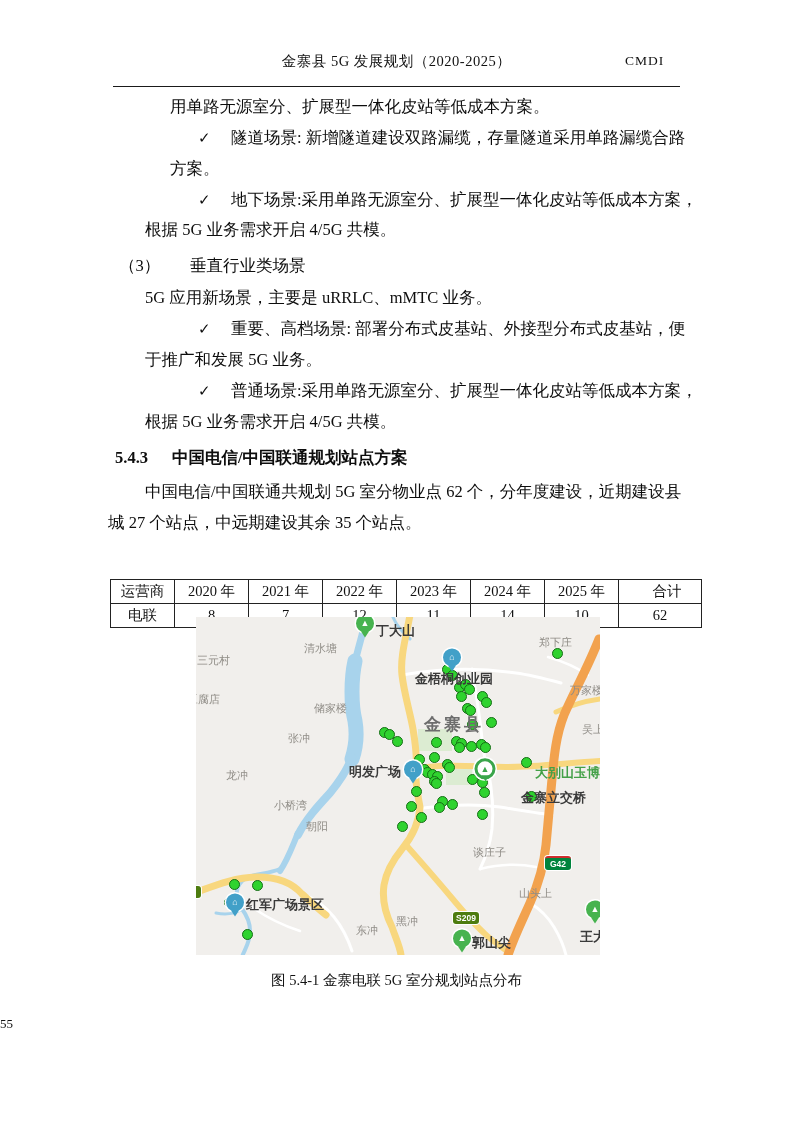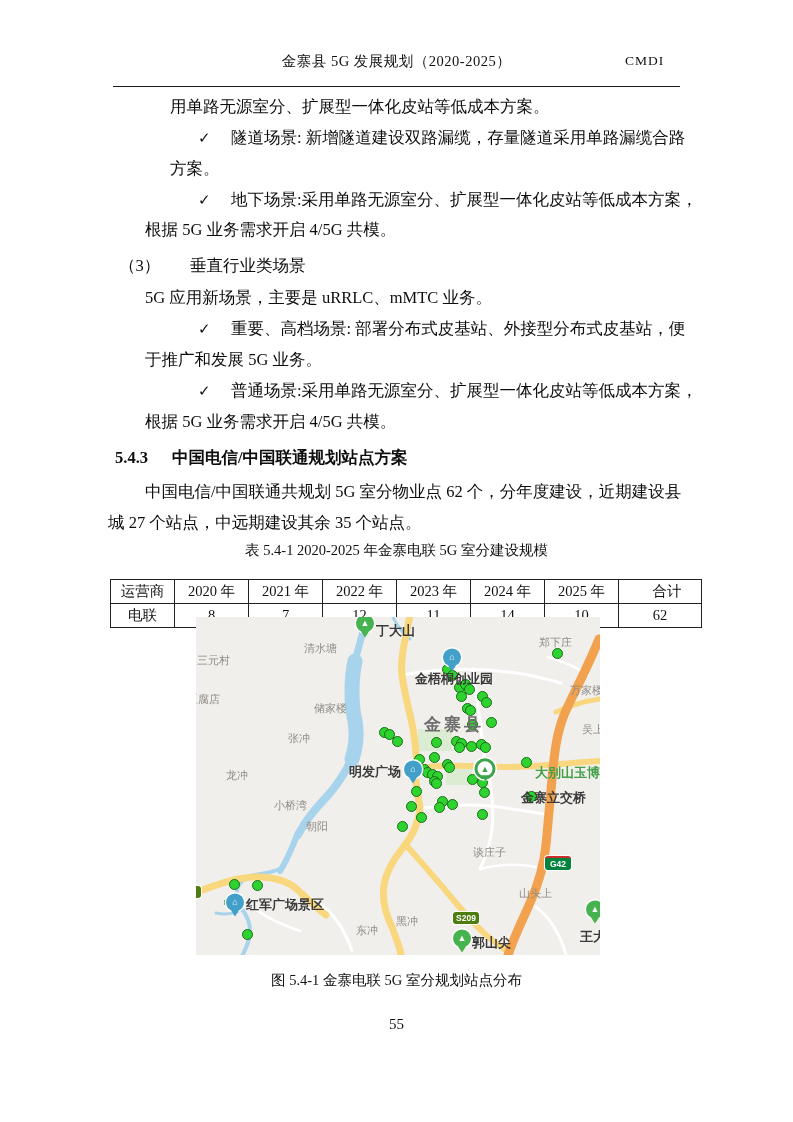--- a/index.html
+++ b/index.html
@@ -36,21 +36,21 @@
   .poi.green-pin{background:#47b34f;--pc:#47b34f;}
   .poi.blue-pin{background:#42a0c8;--pc:#42a0c8;}
   .poi.green-ring{background:#fff;border:3px solid #3aa54b;color:#3aa54b;--pc:#3aa54b;width:15px;height:15px;}
   .badge{position:absolute;transform:translate(-50%,-50%);min-width:26px;height:12px;border-radius:3px;
        color:#fff;font-size:8.5px;font-weight:bold;display:flex;align-items:center;justify-content:center;
        box-shadow:0 0 0 1px #fff;line-height:12px;}
   .badge.green{background:#00843d;border-top:2px solid #cf2e2e;}
   .badge.orange{background:#4d7c0f;}
   
   #fig-caption{position:absolute;top:971px;left:0;width:100%;text-align:center;font-size:14.5px;}
-  #page-num{position:absolute;top:1016px;left:0;width:100%;text-align:center;font-size:15px;}
+  #page-num{position:absolute;top:1016px;left:0;width:100%;text-align:left;font-size:13px;}
 </style>
 </head>
 <body>
 
 <div id="page">
 
   <div id="hdr-title">金寨县 5G 发展规划（2020-2025）</div>
   <div id="hdr-org">CMDI</div>
   <div id="hdr-rule"></div>
 
@@ -64,21 +64,20 @@
       <div class="bline" style="top: 287px; left: 32px;">5G 应用新场景，主要是 uRRLC、mMTC 业务。</div>
       <div class="bline" style="top: 318px; left: 85px;"><span class="chk">✓</span>重要、高档场景: 部署分布式皮基站、外接型分布式皮基站，便</div>
       <div class="bline" style="top: 349px; left: 32px;">于推广和发展 5G 业务。</div>
       <div class="bline" style="top: 380px; left: 85px;"><span class="chk">✓</span>普通场景:采用单路无源室分、扩展型一体化皮站等低成本方案，</div>
       <div class="bline" style="top: 411px; left: 32px;">根据 5G 业务需求开启 4/5G 共模。</div>
       <div class="bline bold" style="top: 447px; left: 2px;"><span class="num" style="width: 57px;">5.4.3</span>中国电信/中国联通规划站点方案</div>
       <div class="bline" style="top: 481px; left: 32px;">中国电信/中国联通共规划 5G 室分物业点 62 个，分年度建设，近期建设县</div>
       <div class="bline" style="top: 512px; left: -5px;">城 27 个站点，中远期建设其余 35 个站点。</div>
     </div>
 
-  <div id="tbl-caption">表 5.4-1 2020-2025 年金寨电联 5G 室分建设规模</div>
   <table id="site-table">
     <tbody>
         <tr>
           <td style="width: 63px;">运营商</td>
           <td style="width: 73px;">2020 年</td>
           <td style="width: 73px;">2021 年</td>
           <td style="width: 73px;">2022 年</td>
           <td style="width: 73px;">2023 年</td>
           <td style="width: 73px;">2024 年</td>
           <td style="width: 73px;">2025 年</td>

